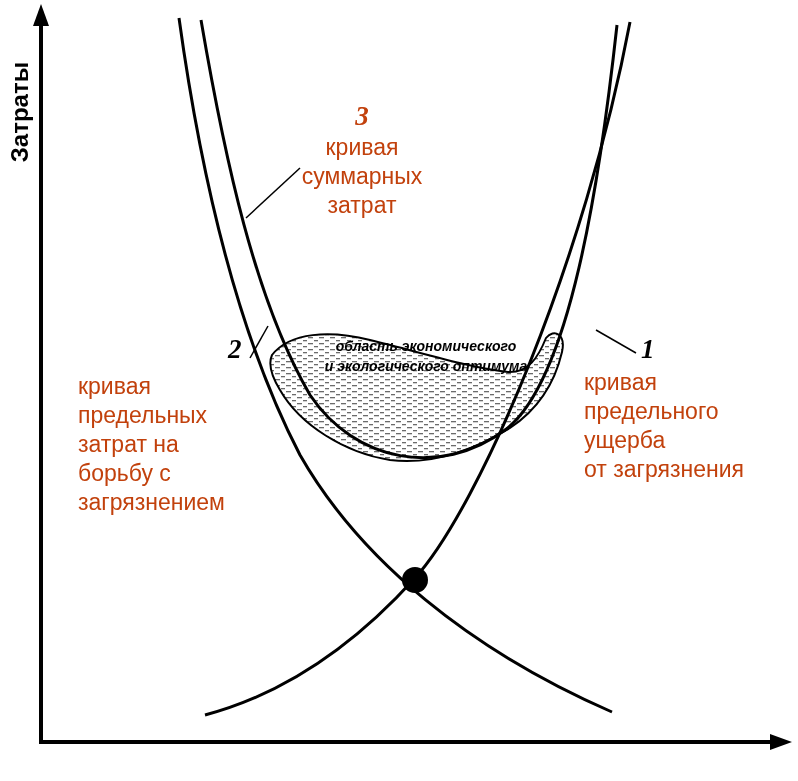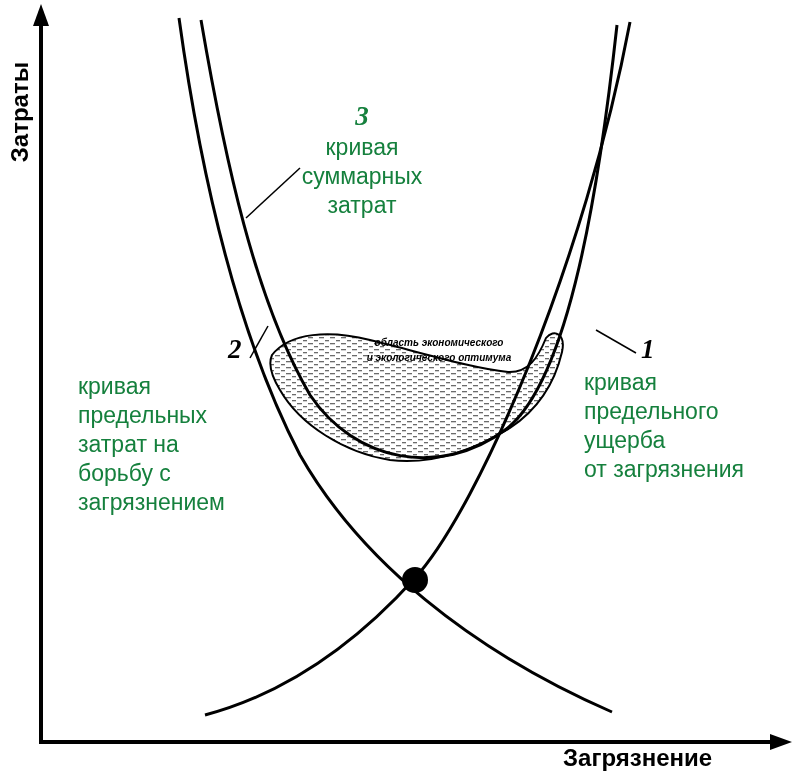--- a/index.html
+++ b/index.html
@@ -10,21 +10,21 @@
     font-family:"Liberation Sans", sans-serif;
     color:#000;
     overflow:hidden;
   }
   .stage svg{position:absolute;left:0;top:0;}
   .lbl{
     position:absolute;
     white-space:pre-line;
     font-size:23px;
     line-height:1.26;
-    color:#15803d;
+    color:#c2410c;
   }
   .lbl.center{text-align:center;}
   .axis-label{
     position:absolute;
     font-size:24px;
     font-weight:bold;
     white-space:nowrap;
   }
   .y-axis-label{
     width:130px;height:28px;
@@ -37,23 +37,23 @@
   }
   .curve-num{
     font-family:"Liberation Serif", serif;
     font-style:italic;
     font-weight:bold;
     font-size:27px;
   }
   .num-abs{position:absolute;}
   .region-label{
     position:absolute;
-    left:311px;top:336px;width:256px;
+    left:298px;top:336px;width:256px;
     text-align:center;
-    font-size:10px;
+    font-size:14px;
     font-weight:bold;
     font-style:italic;
     line-height:1.45;
     white-space:pre-line;
   }
   .top-label{
     left:262px;top:70px;width:200px;
   }
   .left-label{
     left:78px;top:372px;width:190px;
@@ -105,21 +105,20 @@
 
     <circle cx="415" cy="580" r="13" fill="#000000"></circle>
 
     <line x1="41" y1="742" x2="41" y2="20" stroke="#000000" stroke-width="4"></line>
     <polygon points="41,4 33,26 49,26" fill="#000000"></polygon>
     <line x1="39" y1="742" x2="776" y2="742" stroke="#000000" stroke-width="4"></line>
     <polygon points="792,742 770,734 770,750" fill="#000000"></polygon>
   </svg>
 
   <div class="axis-label y-axis-label">Затраты</div>
-  <div class="axis-label x-axis-label">Загрязнение</div>
 
   <div class="lbl center top-label">
     <span class="curve-num">3</span>
     <span>кривая
 суммарных
 затрат</span>
   </div>
 
   <span class="curve-num num-abs" style="left:228px;top:334px;">2</span>
   <div class="lbl left-label">кривая

